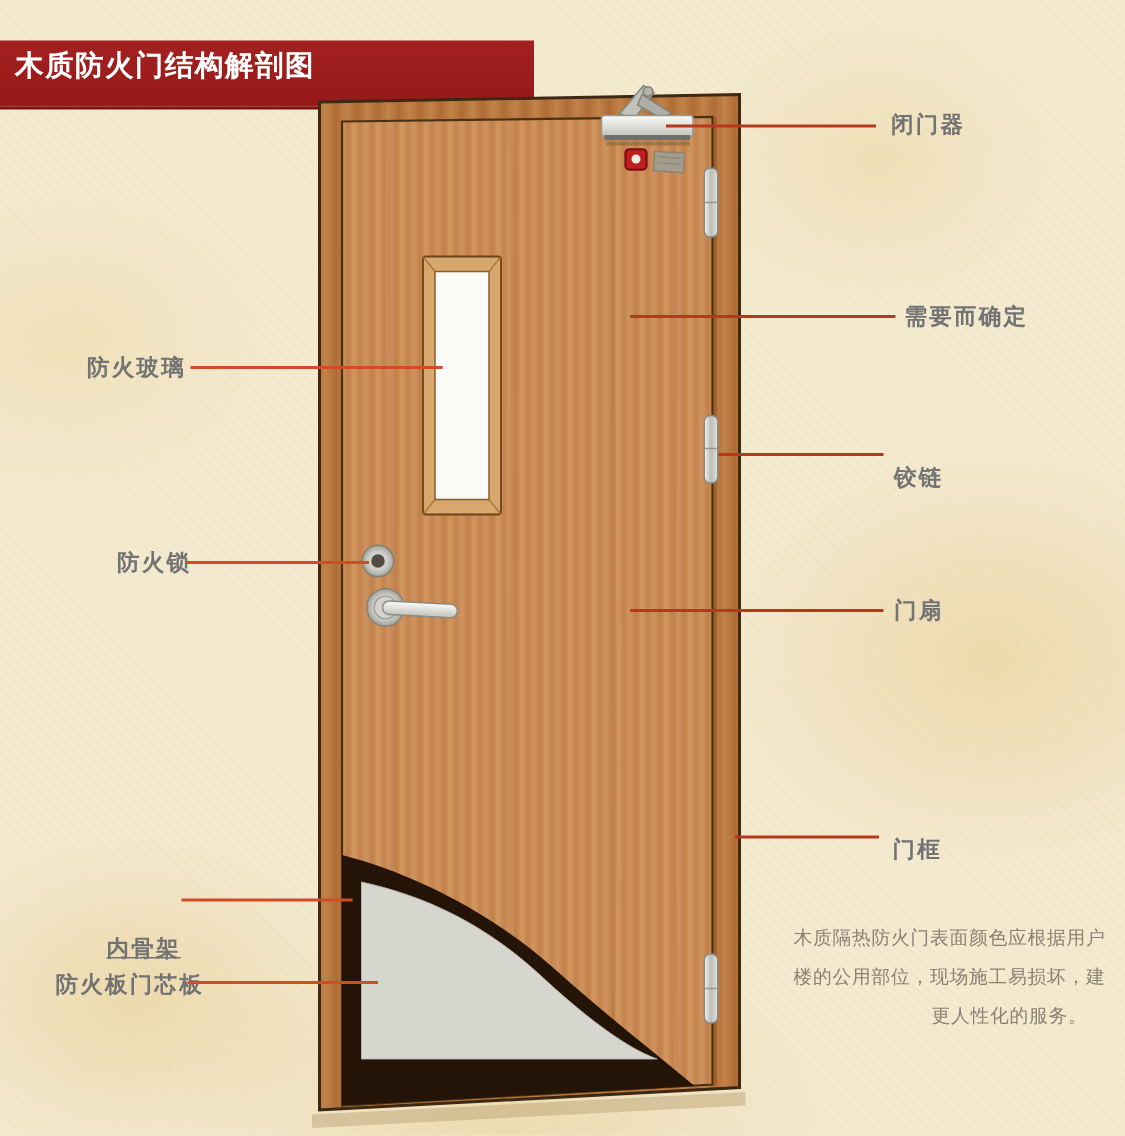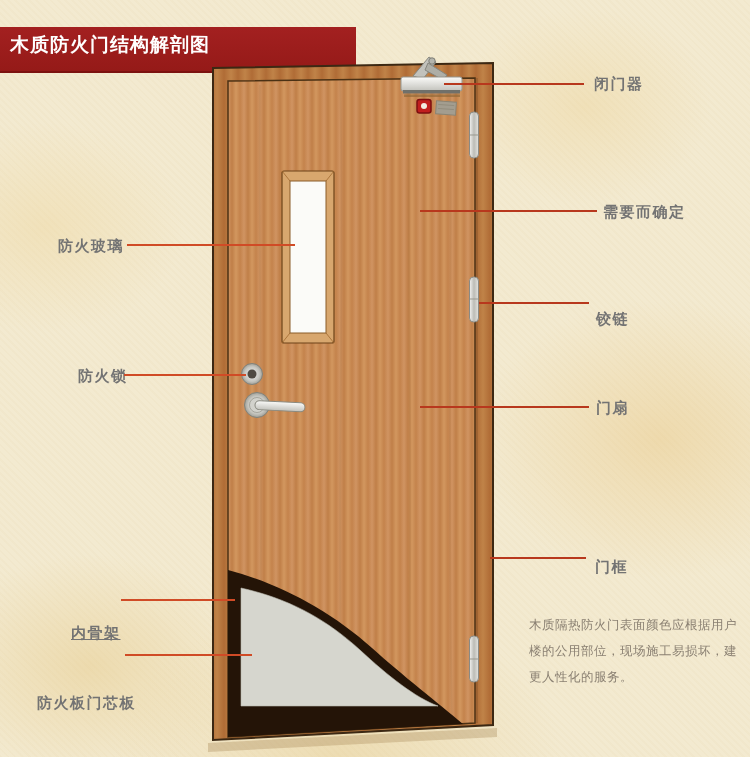--- a/index.html
+++ b/index.html
@@ -29,21 +29,21 @@
     position:absolute;font-size:15px;font-weight:600;color:#737373;
     letter-spacing:1.5px;white-space:nowrap;line-height:18px;
   }
   .leader{position:absolute;height:2px;}
   .leader-left{background:#d04b26;}
   .leader-right{background:#b8381d;}
   .description{
     position:absolute;left:529px;top:612px;width:196px;
     font-size:12.5px;color:#8b8173;letter-spacing:.5px;
   }
-  .description .line{height:26px;line-height:26px;white-space:nowrap;}
+  .description .line{height:26px;line-height:26px;white-space:nowrap;text-align:right;}
 </style>
 </head>
 <body>
 
 <div class="stage">
 
   <div class="banner">
     <span>木质防火门结构解剖图</span>
   </div>
 
@@ -165,21 +165,21 @@
 
   <div class="callout-label" style="left:58px;top:237px;">防火玻璃</div>
   <div class="leader leader-left" style="left:127px;top:244px;width:168px;"></div>
 
   <div class="callout-label" style="left:78px;top:367px;">防火锁</div>
   <div class="leader leader-left" style="left:124px;top:374px;width:122px;"></div>
 
   <div class="callout-label" style="left:71px;top:624px;text-decoration:underline;">内骨架</div>
   <div class="leader leader-left" style="left:121px;top:599px;width:114px;"></div>
 
-  <div class="callout-label" style="left:37px;top:648px;margin-top:46px;">防火板门芯板</div>
+  <div class="callout-label" style="left:37px;top:648px;">防火板门芯板</div>
   <div class="leader leader-left" style="left:125px;top:654px;width:127px;"></div>
 
   <div class="description">
     <div class="line">木质隔热防火门表面颜色应根据用户</div>
     <div class="line">楼的公用部位，现场施工易损坏，建</div>
     <div class="line">更人性化的服务。</div>
   </div>
 
 </div>
 

